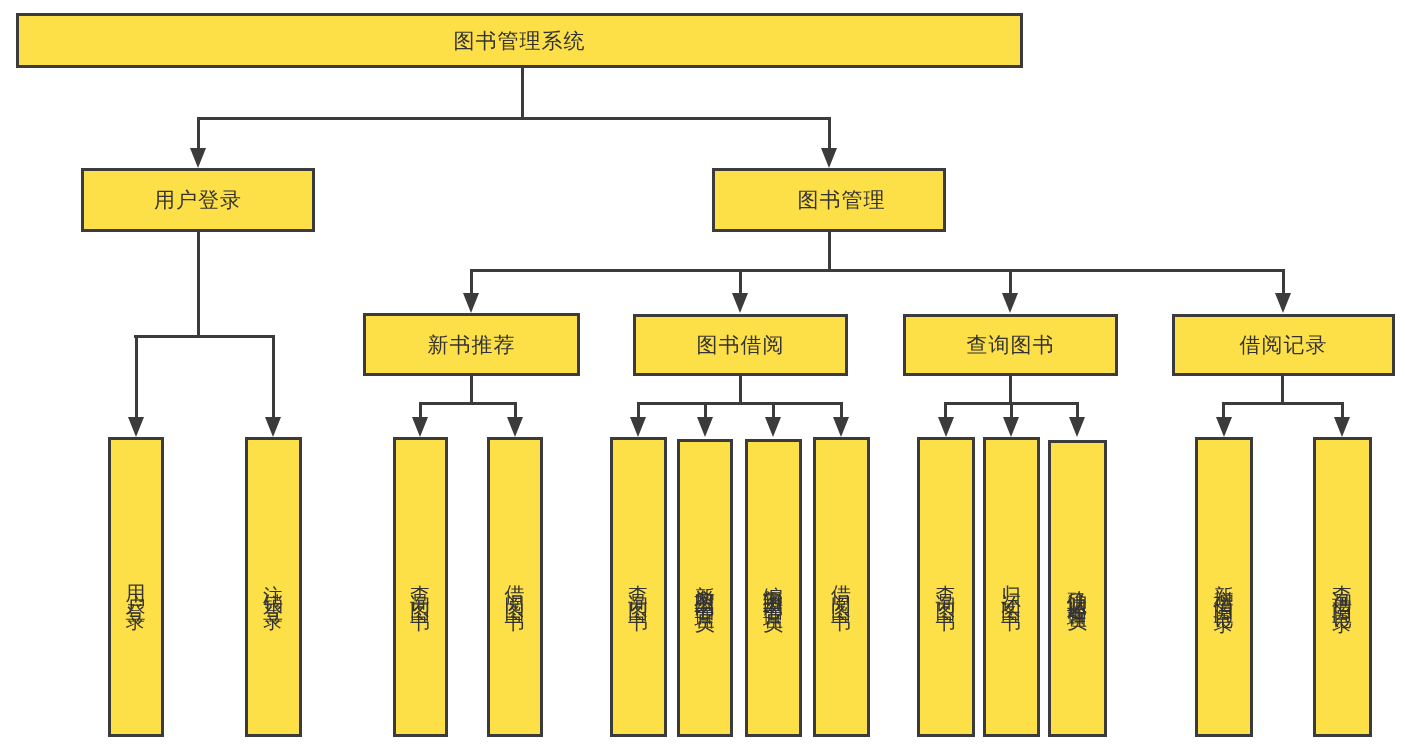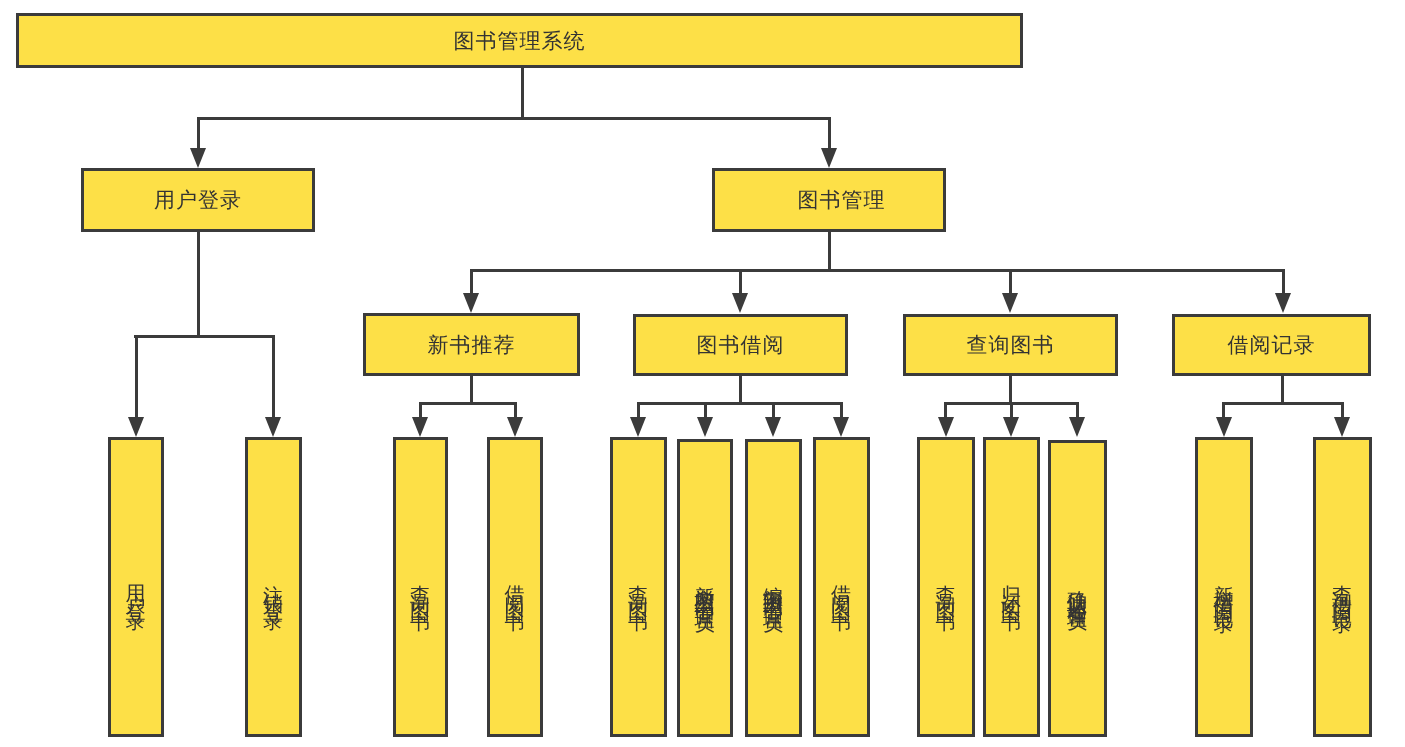--- a/index.html
+++ b/index.html
@@ -77,21 +77,21 @@
 
   <div class="box" style="left:363px;top:313px;width:217px;height:63px;">
     <span>新书推荐</span>
   </div>
   <div class="box" style="left:633px;top:314px;width:215px;height:62px;">
     <span>图书借阅</span>
   </div>
   <div class="box" style="left:903px;top:314px;width:215px;height:62px;">
     <span>查询图书</span>
   </div>
-  <div class="box" style="left:1172px;top:314px;width:199px;height:62px;justify-content:center;">
+  <div class="box" style="left:1172px;top:314px;width:223px;height:62px;justify-content:center;">
     <span>借阅记录</span>
   </div>
 
   <div class="vl" style="left:470px;top:376px;height:28px;"></div>
   <div class="hl" style="left:419px;top:402px;width:98px;"></div>
   <div class="vl" style="left:419px;top:402px;height:16px;"></div>
   <div class="arrow" style="left:412px;top:417px;"></div>
   <div class="vl" style="left:514px;top:402px;height:16px;"></div>
   <div class="arrow" style="left:507px;top:417px;"></div>
 

